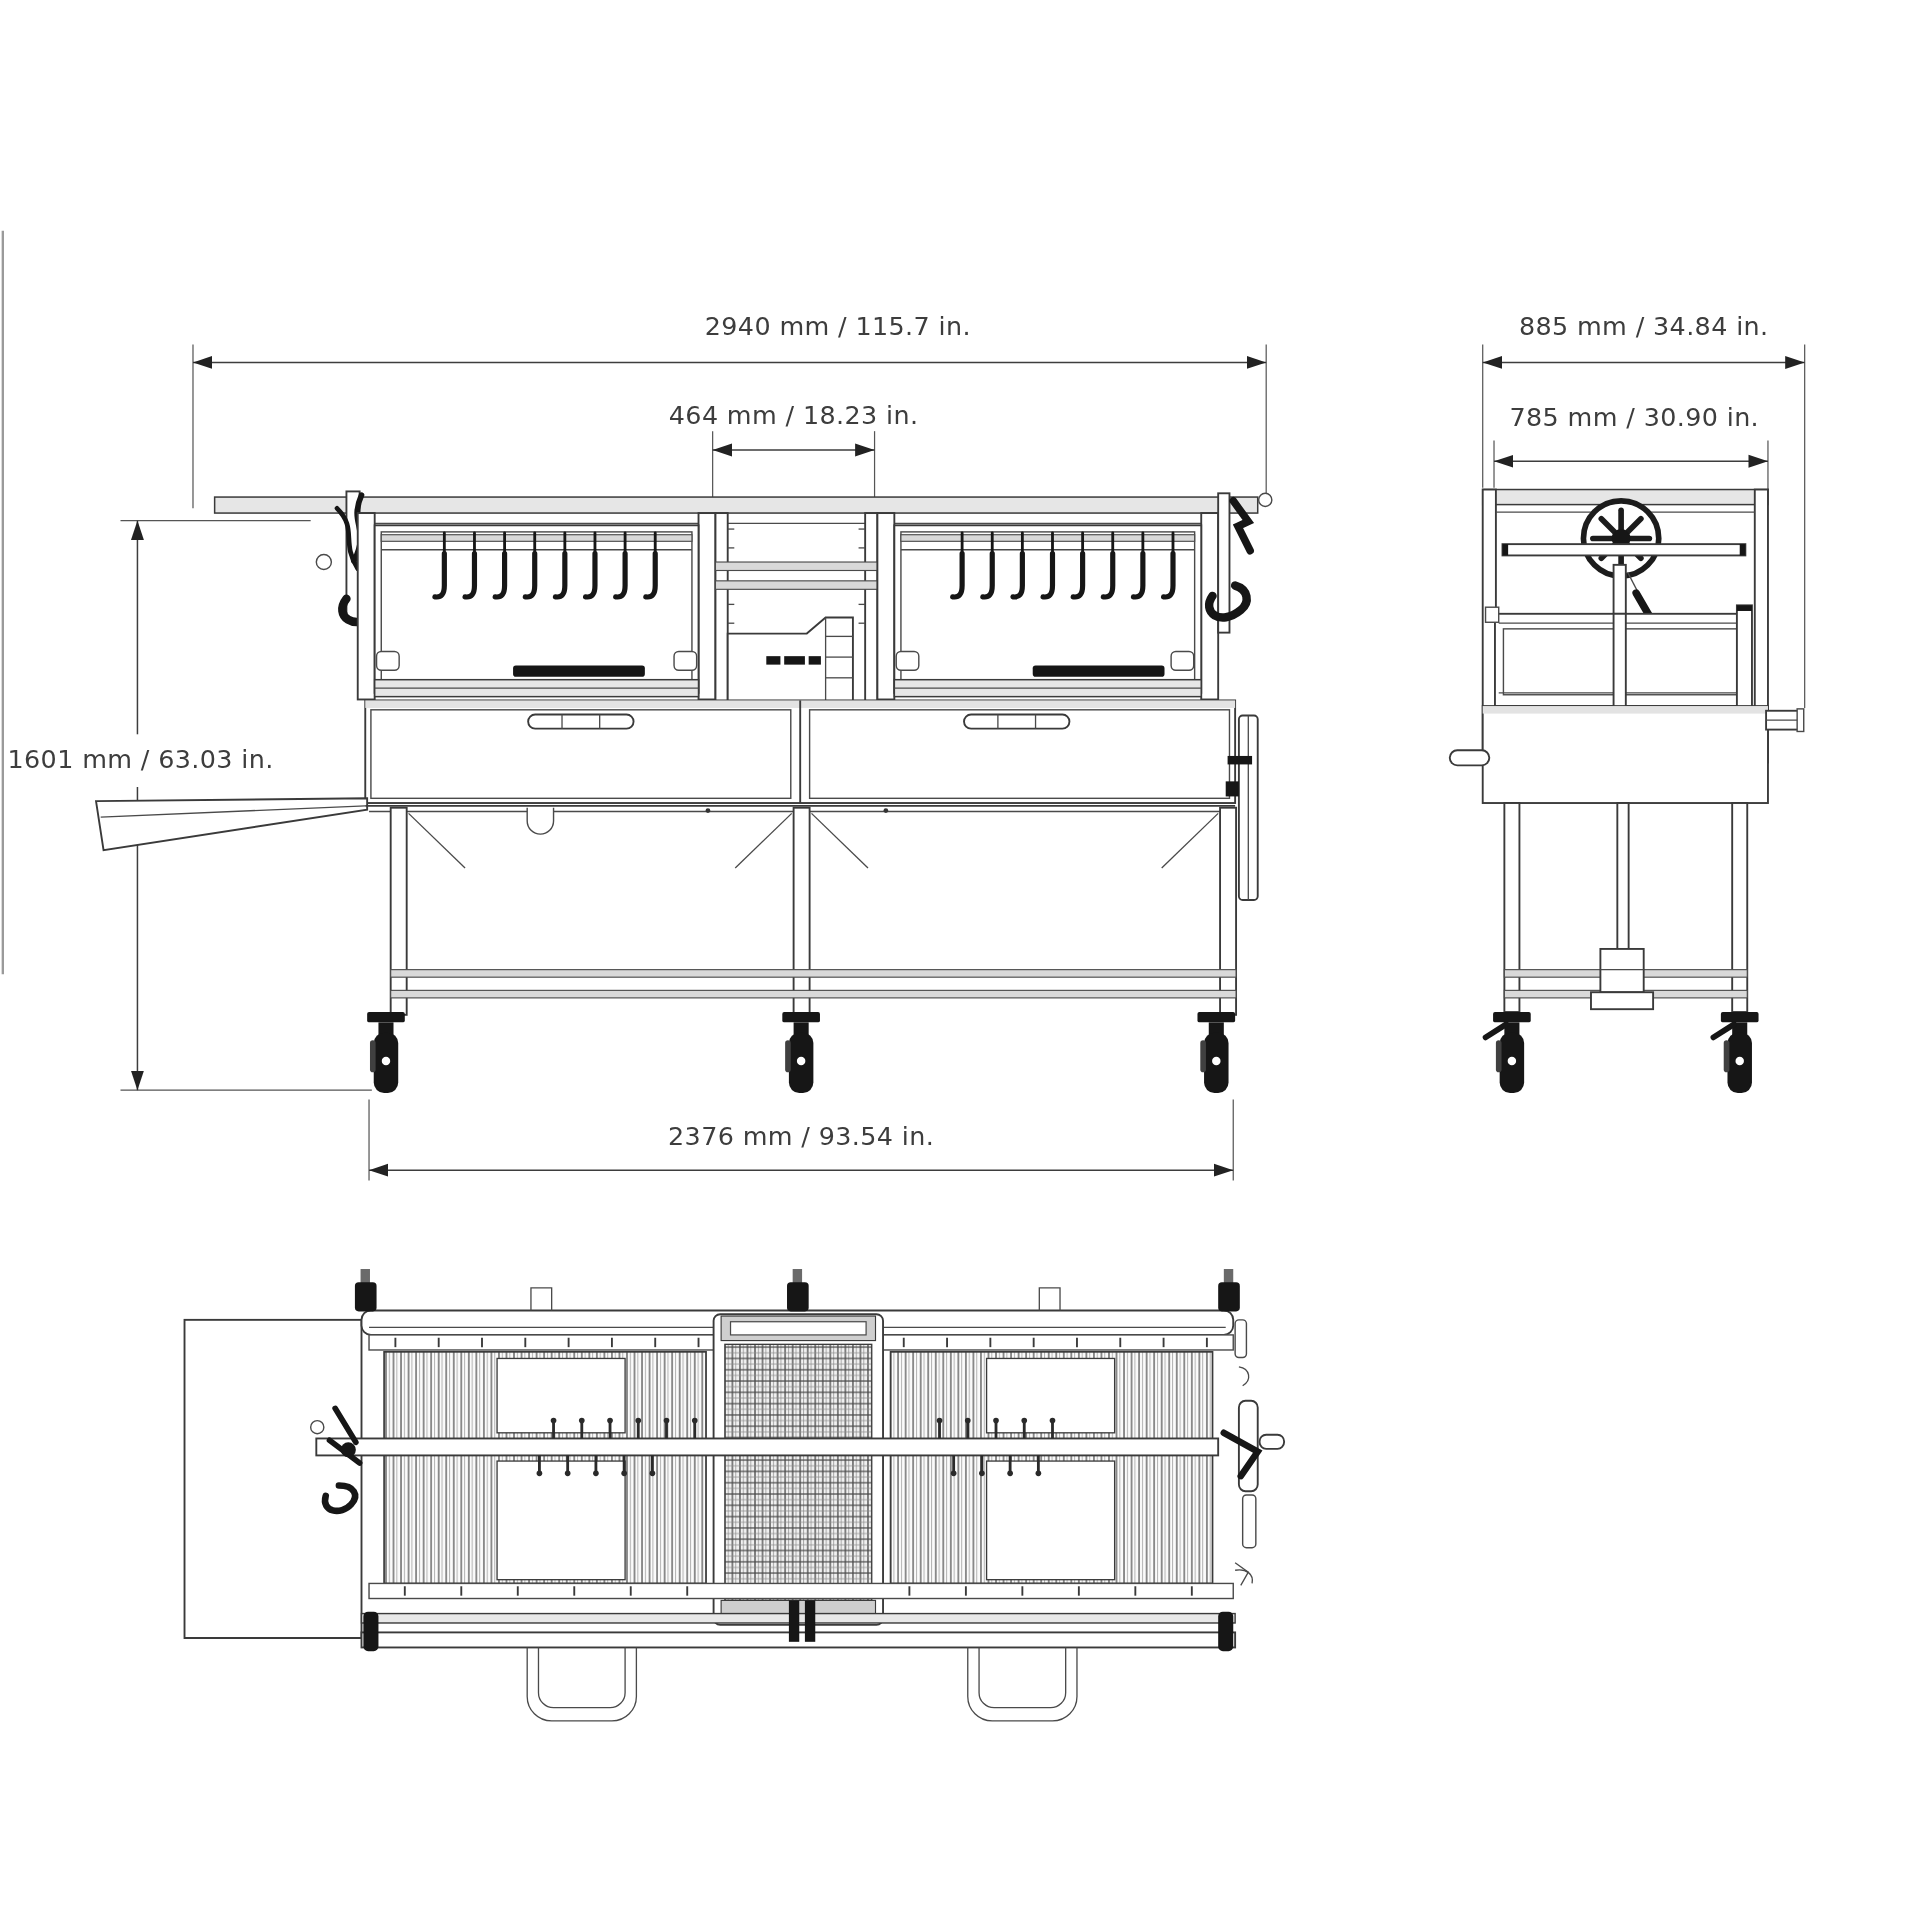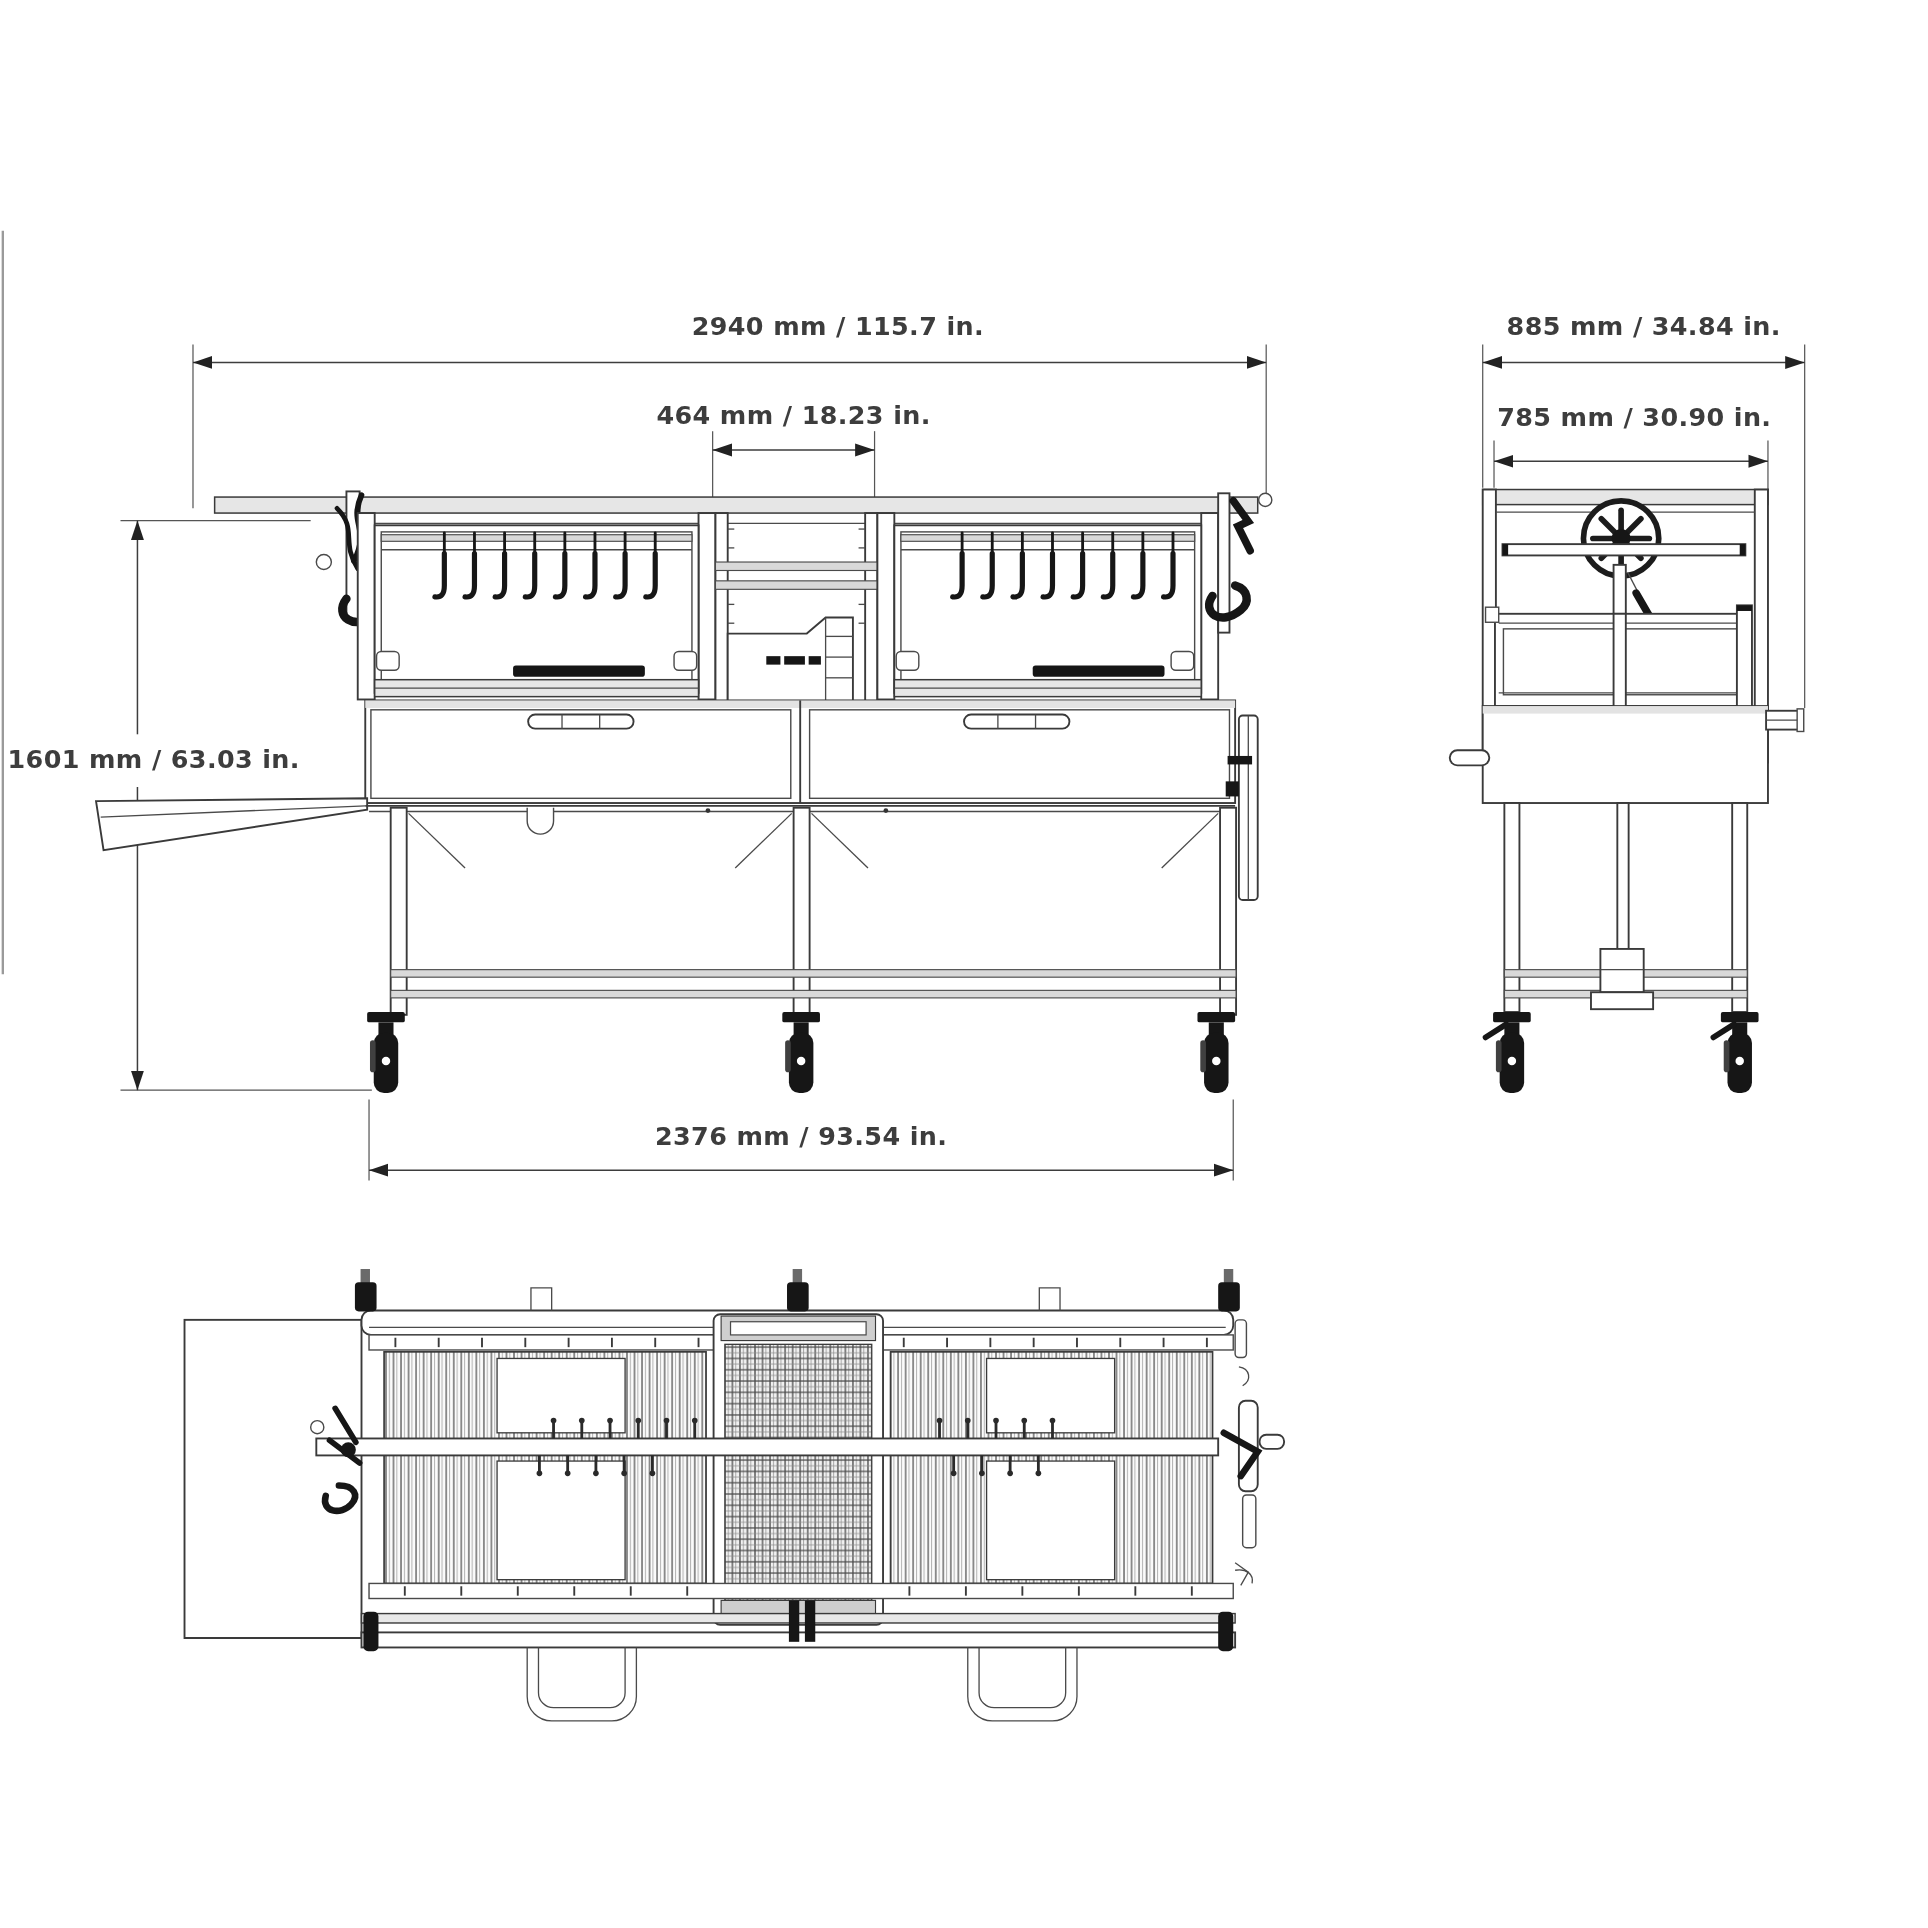--- a/index.html
+++ b/index.html
@@ -1,16 +1,16 @@
 <!DOCTYPE html>
 <html style="font-size:15px"><head>
 <meta charset="utf-8">
 <style>
   html,body{margin:0;padding:0;background:#fff;}
-  .canvas{width:1928px;height:1875px;background:#ffffff;position:relative;font-family:"DejaVu Sans","Liberation Sans",sans-serif;font-weight:bold;}
+  .canvas{width:1928px;height:1875px;background:#ffffff;position:relative;font-family:"DejaVu Sans","Liberation Sans",sans-serif;}
   svg{display:block;}
   text{font-family:"DejaVu Sans","Liberation Sans",sans-serif;font-size:27px;fill:#3d3d3d;letter-spacing:.4px;}
   .ln{stroke:#3a3a3a;stroke-width:2;fill:none;}
   .lnT{stroke:#4a4a4a;stroke-width:1.4;fill:none;}
   .wht{fill:#ffffff;stroke:#3a3a3a;stroke-width:2;}
   .whtT{fill:#ffffff;stroke:#4a4a4a;stroke-width:1.5;}
   .gry{fill:#e6e6e6;stroke:#3a3a3a;stroke-width:1.6;}
   .gry2{fill:#d9d9d9;stroke:#4a4a4a;stroke-width:1.2;}
   .drk{fill:#161616;stroke:none;}
   .dstk{stroke:#161616;fill:none;stroke-linecap:round;}

